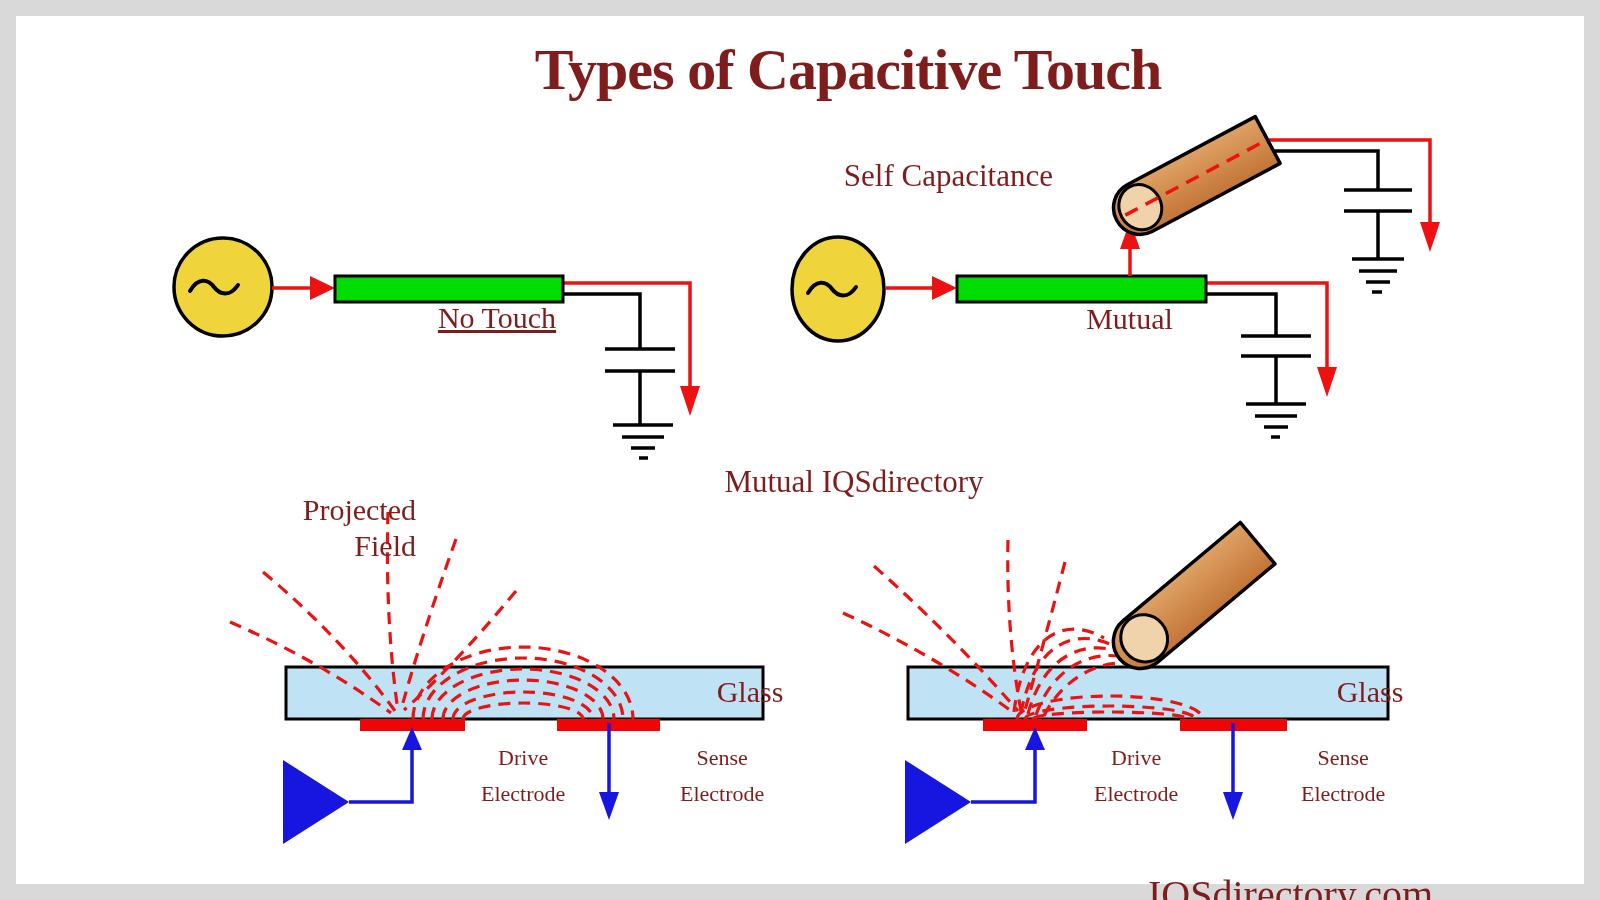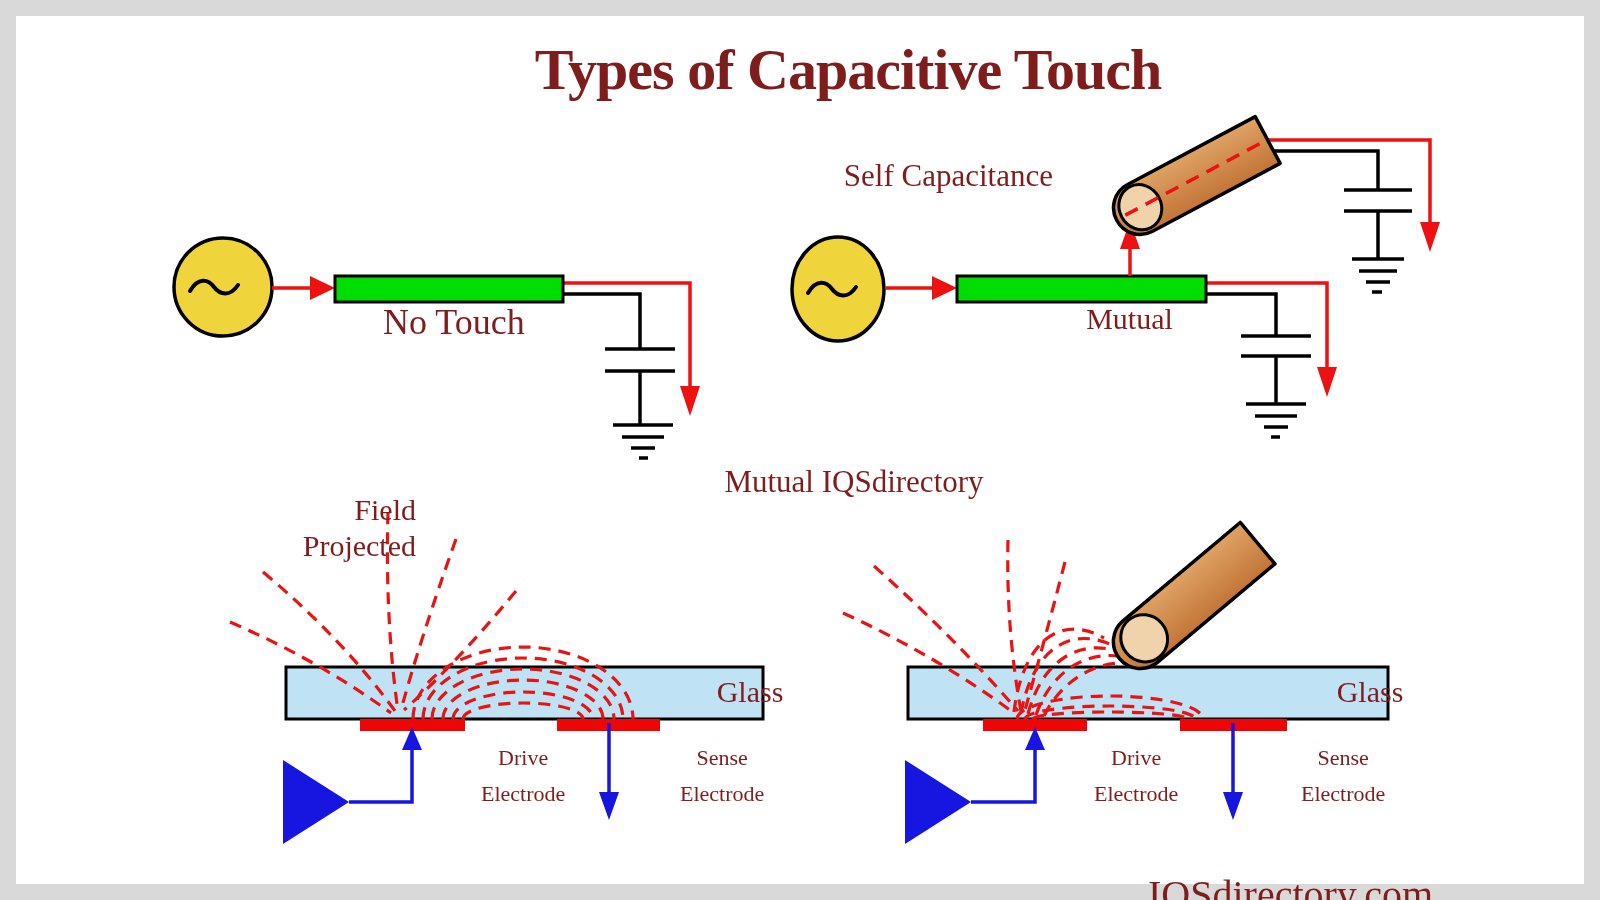--- a/index.html
+++ b/index.html
@@ -4,21 +4,21 @@
 <style>
   html,body{margin:0;padding:0;background:#d9d9d9;}
   .canvas{position:relative;width:1600px;height:900px;background:#d9d9d9;overflow:hidden;
           font-family:"Liberation Serif", serif;color:#111;}
   .panel{position:absolute;left:16px;top:16px;width:1568px;height:868px;background:#ffffff;}
   svg.art{position:absolute;left:0;top:0;width:1600px;height:900px;}
   .lbl{position:absolute;color:#7f1d1d;margin-left:48px;}
   .title{left:0;top:36px;width:1600px;text-align:center;font-size:58px;font-weight:bold;letter-spacing:-1px;}
   .sec-self{left:605px;top:158px;width:400px;text-align:right;font-size:31px;}
   .sec-mutual{left:606px;top:464px;width:400px;text-align:center;font-size:31px;}
-  .no-touch{left:335px;top:301px;width:228px;font-size:36px;}
+  .no-touch{left:335px;top:301px;width:228px;text-align:center;font-size:30px;text-decoration:underline;}
   .touch{left:957px;top:302px;width:249px;text-align:center;font-size:30px;}
   .proj{left:168px;top:492px;width:200px;text-align:right;font-size:30px;line-height:36px;}
   .glass-l{left:637px;top:675px;width:130px;text-align:center;font-size:30px;}
   .glass-r{left:1257px;top:675px;width:130px;text-align:center;font-size:30px;}
   .elec{font-size:22px;line-height:36px;text-align:center;}
   .drive-l{left:433px;top:740px;}
   .sense-l{left:632px;top:740px;}
   .drive-r{left:1046px;top:740px;}
   .sense-r{left:1253px;top:740px;}
   .brand{left:1100px;top:871px;width:472px;text-align:left;font-size:40px;}
@@ -193,22 +193,22 @@
 
   <div class="lbl title">Types of Capacitive Touch</div>
 
   <div class="lbl sec-self">Self Capacitance</div>
   <div class="lbl no-touch">No Touch</div>
   <div class="lbl touch">Mutual</div>
 
   <div class="lbl sec-mutual">Mutual IQSdirectory</div>
 
   <div class="lbl proj">
+    <span class="line">Projected</span>
     <span class="line">Field</span>
-    <span class="line">Projected</span>
   </div>
 
   <div class="lbl glass-l">Glass</div>
   <div class="lbl glass-r">Glass</div>
 
   <div class="lbl elec drive-l">
     <span class="line">Drive</span>
     <span class="line">Electrode</span>
   </div>
   <div class="lbl elec sense-l">

